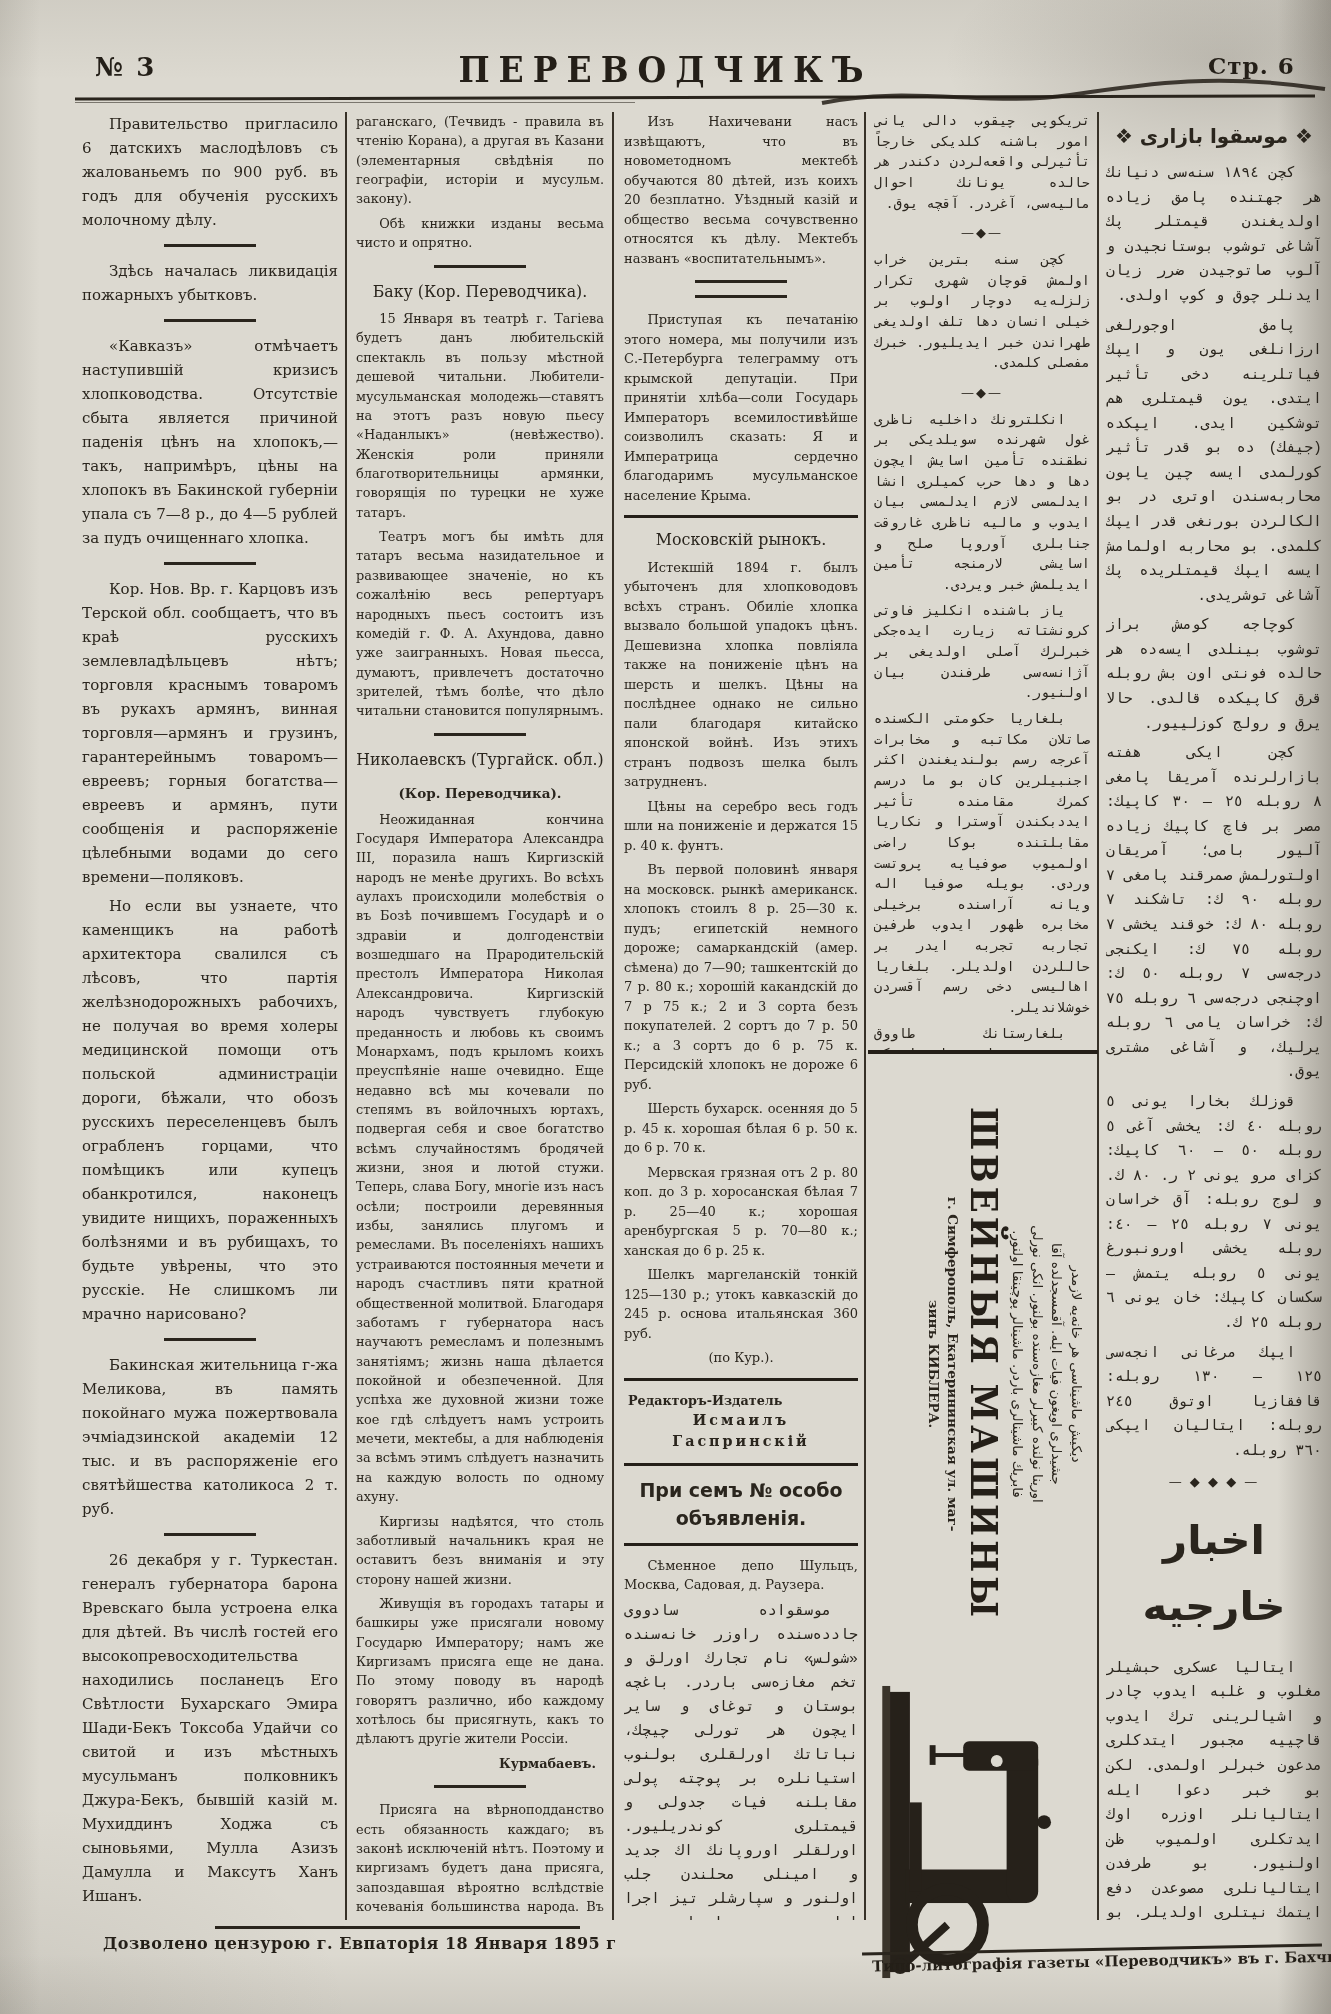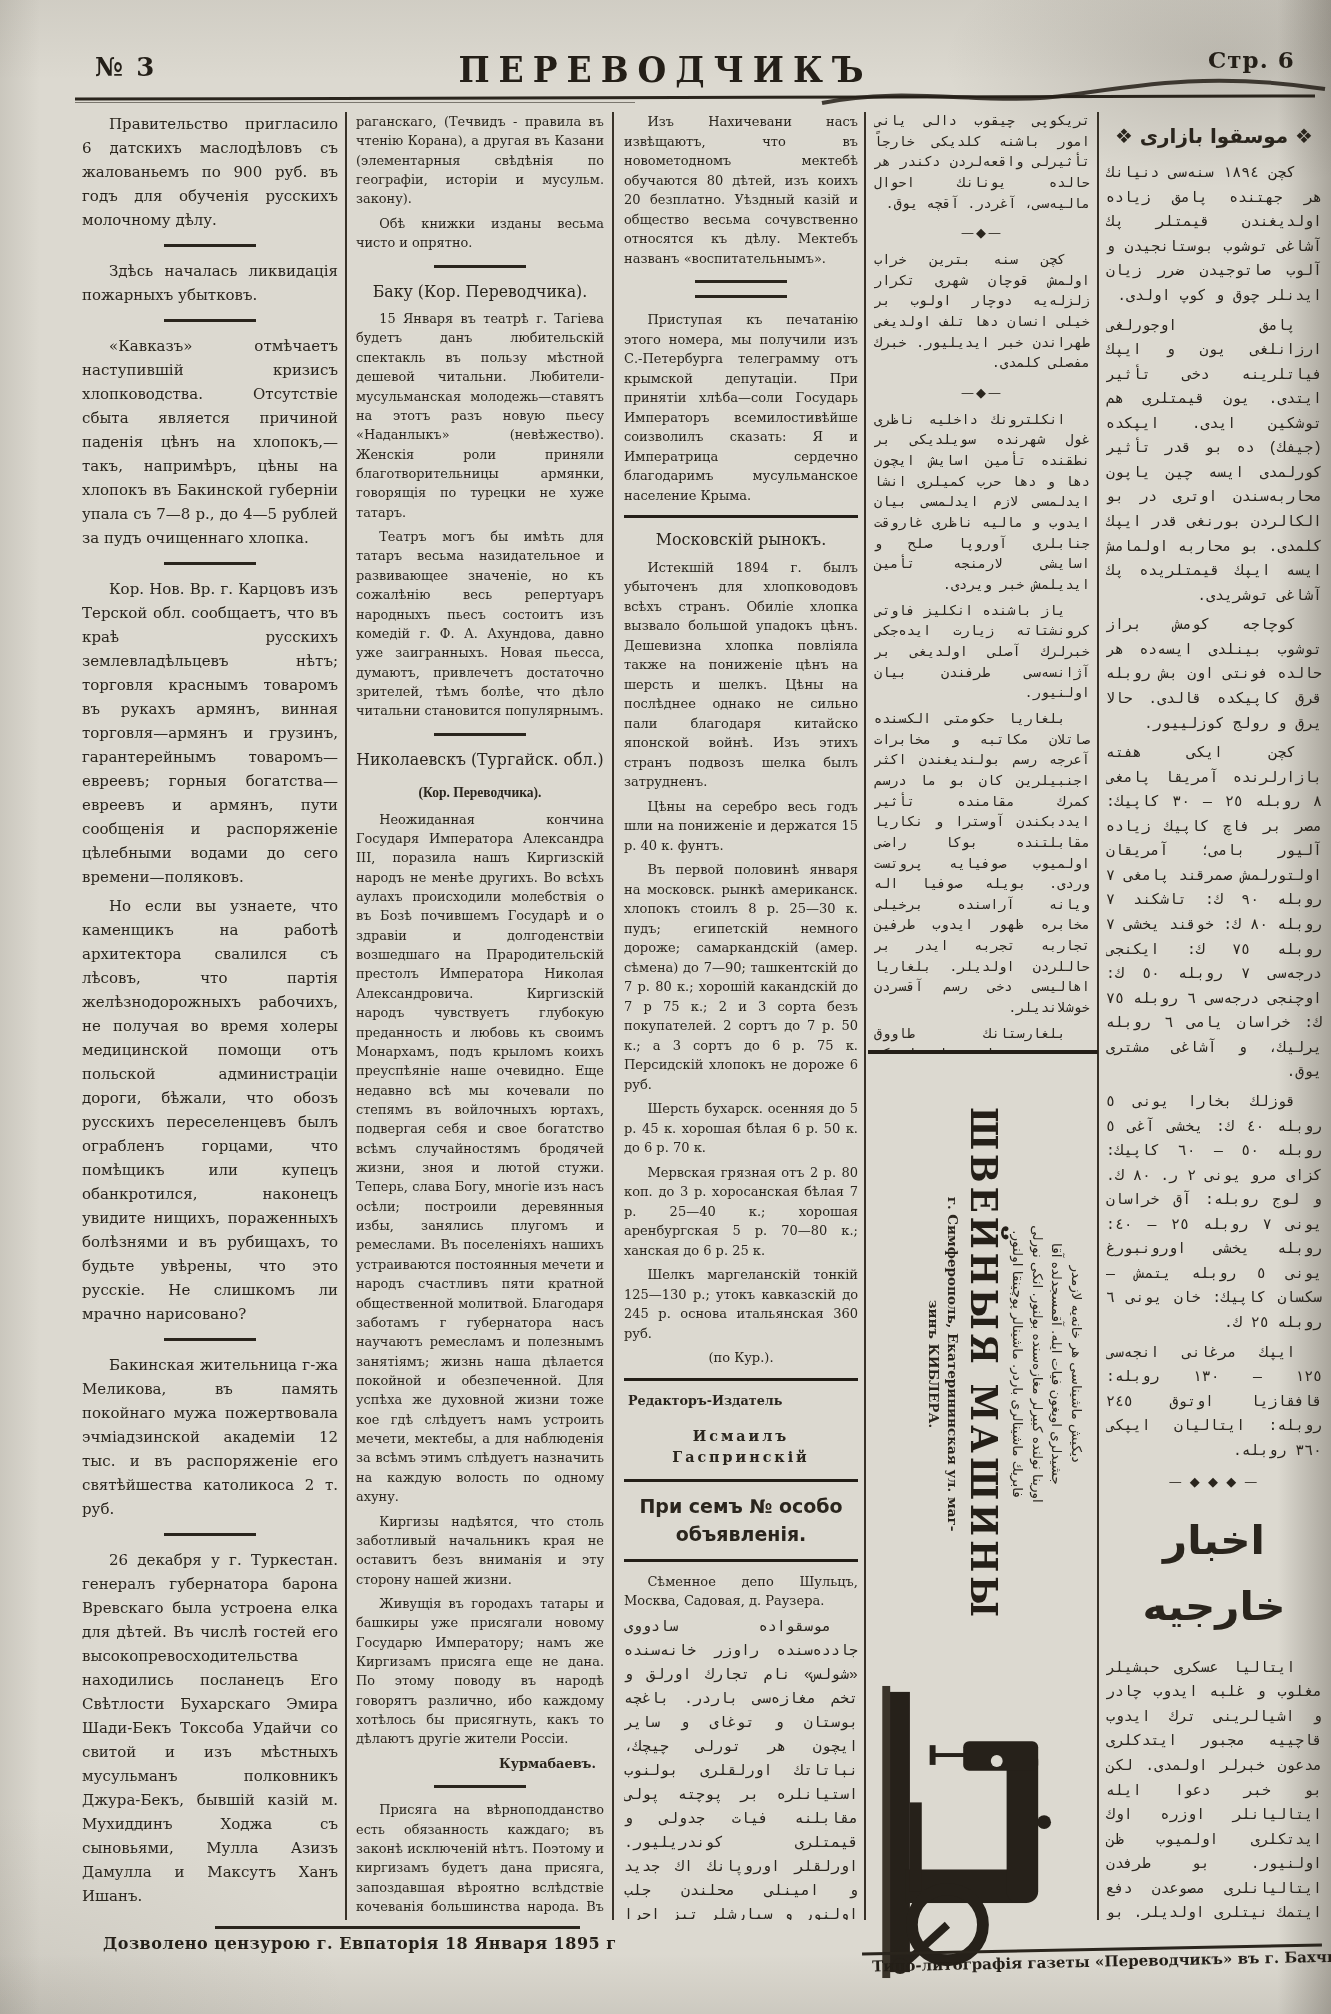--- a/index.html
+++ b/index.html
@@ -11,44 +11,44 @@
           linear-gradient(to right, rgba(70,64,52,.12) 0%, transparent 3%, transparent 96%, rgba(55,48,38,.30) 100%),
           linear-gradient(to bottom, rgba(70,64,52,.08) 0%, transparent 4%, transparent 97%, rgba(70,64,52,.10) 100%);
         color:#2a251d;
         font-family:"DejaVu Serif", serif;
         overflow:hidden;}
   .ink{color:#241f18;}
   
   .issue-no{position:absolute;left:95px;top:52px;font-size:26px;font-weight:bold;letter-spacing:2px;}
   .masthead{position:absolute;left:0;right:0;top:50px;text-align:center;font-size:33px;font-weight:bold;
             letter-spacing:9px;transform:scaleY(1.08);}
-  .page-label{position:absolute;left:1208px;top:46px;font-size:23px;font-weight:bold;letter-spacing:1px;}
+  .page-label{position:absolute;left:1208px;top:52px;font-size:23px;font-weight:bold;letter-spacing:1px;}
   .head-rule{position:absolute;left:75px;top:96px;width:1240px;height:3px;background:#2a251d;transform:rotate(-.15deg);}
   .head-rule2{position:absolute;left:75px;top:102px;width:560px;height:1px;background:rgba(42,37,29,.55);}
   .scan-squiggle{position:absolute;left:820px;top:55px;pointer-events:none;}
   
   .col{position:absolute;top:112px;height:1808px;overflow:hidden;}
   .vrule{position:absolute;top:112px;height:1808px;width:2px;background:#373127;}
   .col .para{margin:0 0 5px;text-align:justify;text-justify:inter-word;}
   .indent{text-indent:1.8em;}
   .col1{left:82px;width:256px;font-size:15px;line-height:1.6;}
   .col2{left:356px;width:248px;font-size:12.9px;line-height:1.5;}
   .col3{left:624px;width:234px;font-size:13px;line-height:1.5;}
   .col4{left:874px;width:216px;height:938px;font-size:13.6px;line-height:1.52;}
   .col5{left:1106px;width:216px;font-size:14.8px;line-height:1.66;}
   .v1{left:345px;} .v2{left:612px;} .v3{left:864px;} .v4{left:1097px;}
   .rule{width:92px;height:3px;background:#2a251d;margin:12px auto 12px;}
   .rule-thick{width:100%;height:3px;background:#241f18;margin:10px 0 10px;}
   .dia{text-align:center;margin:8px 0;font-size:13px;letter-spacing:2px;}
   .head{text-align:center;font-weight:normal;font-size:1.22em;margin:6px 0 6px;}
-  .subhead{text-align:center;font-weight:bold;font-size:1.05em;margin:12px 0 6px;font-family:Liberation Serif, serif;}
+  .subhead{text-align:center;font-weight:bold;font-size:1.05em;margin:12px 0 6px;}
   .sig{text-align:right;font-weight:bold;margin:2px 8px 6px 0;}
   .big{font-family:"DejaVu Sans", sans-serif;font-weight:bold;font-size:19px;text-align:center;margin:8px 0;}
   .ed-label{font-weight:bold;font-size:.98em;margin:4px 0 0 4px;}
-  .ed-name{font-weight:bold;letter-spacing:3px;text-align:center;font-size:1.1em;margin:16px 0 4px;}
+  .ed-name{font-weight:bold;letter-spacing:3px;text-align:center;font-size:1.1em;margin:0 0 4px;}
   .rnote{text-align:center;margin:0 0 4px;}
   .ar{direction:rtl;font-family:Liberation Mono, monospace;}
   .ar-sig{direction:rtl;font-family:Liberation Sans, sans-serif;text-align:left;font-weight:bold;}
   .ar-head{direction:rtl;text-align:center;font-family:"DejaVu Sans", sans-serif;font-weight:bold;
            font-size:1.35em;margin:8px 0;}
   .ar-callig{direction:rtl;text-align:center;font-family:"DejaVu Sans", sans-serif;font-weight:bold;
              font-size:40px;margin:14px 0 16px;transform:scaleX(1.05);}
   .col3 .ar{font-size:15px;line-height:1.6;}
   
   .ad-box{position:absolute;left:868px;top:1050px;width:230px;height:934px;border-top:4px solid #241f18;overflow:hidden;}

